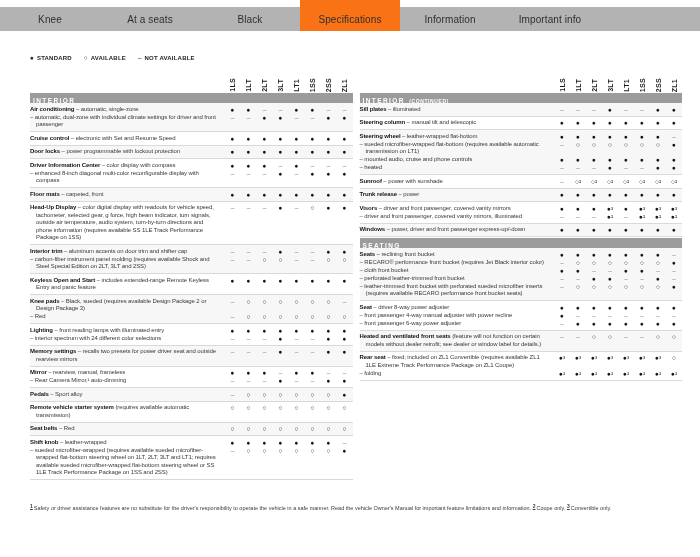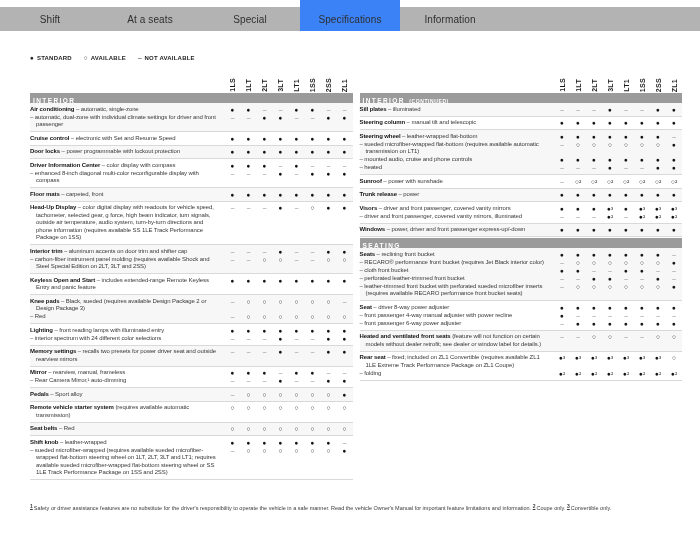--- a/index.html
+++ b/index.html
@@ -9,21 +9,21 @@
     font-family:"Liberation Sans", sans-serif; color:#2b2b2b; overflow:hidden;
   }
   
   .nav { position:relative; height:31px; }
   .nav-bar { position:absolute; top:7px; left:0; right:0; height:24px; background:#b3b3b3; }
   .tabs { position:absolute; top:0; left:0; right:0; bottom:0; display:flex; }
   .tab {
     width:100px; height:31px; display:flex; align-items:center; justify-content:center;
     padding-top:7px; font-size:10px; color:#2f2f2f; cursor:pointer; letter-spacing:0.1px;
   }
-  .tab.active { background:#3b82f6; font-weight:normal; }
+  .tab.active { background:#f97316; font-weight:normal; }
   
   .legend { margin:24px 0 6px 30px; display:flex; gap:12px; align-items:center; }
   .legend-item { display:flex; align-items:center; gap:3px; }
   .legend-sym { font-size:6.5px; line-height:6px; }
   .legend-lbl { font-size:6px; font-weight:bold; letter-spacing:0.2px; color:#1e1e1e; }
   
   .content { display:flex; margin:0 18px 0 30px; gap:7px; align-items:flex-start; }
   .speccol { flex:1; }
   .trim-header { display:flex; height:25px; }
   .trim-header .spacer { flex:1; }
@@ -57,25 +57,26 @@
   .footnote { position:absolute; left:30px; right:16px; top:503px; font-size:5.5px; line-height:7px; color:#3a3a3a; }
   .fn-sup { font-weight:bold; font-size:5px; vertical-align:2px; text-decoration:underline; margin-right:1px; }
 </style>
 </head>
 <body>
 
 <div class="page">
   <div class="nav">
     <div class="nav-bar"></div>
     <div class="tabs">
-        <div class="tab">Shift</div>
+        <div class="tab">Knee</div>
         <div class="tab">At a seats</div>
-        <div class="tab">Special</div>
+        <div class="tab">Black</div>
         <div class="tab active">Specifications</div>
         <div class="tab">Information</div>
+        <div class="tab">Important info</div>
       </div>
   </div>
 
   <div class="legend">
       <div class="legend-item">
         <span class="legend-sym">●</span>
         <span class="legend-lbl">STANDARD</span>
       </div>
       <div class="legend-item">
         <span class="legend-sym">○</span>

